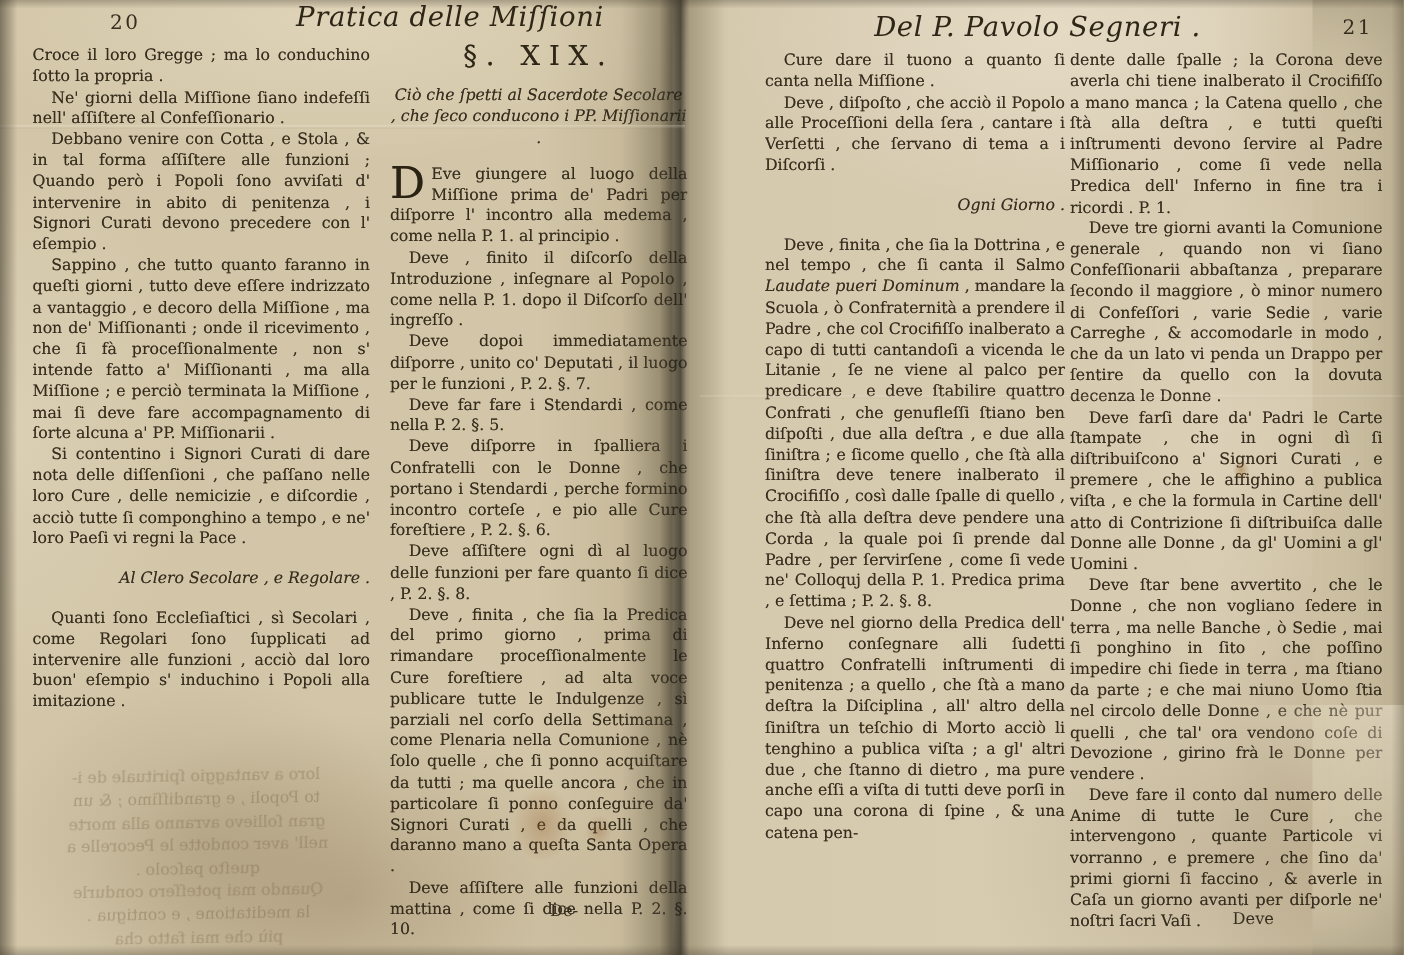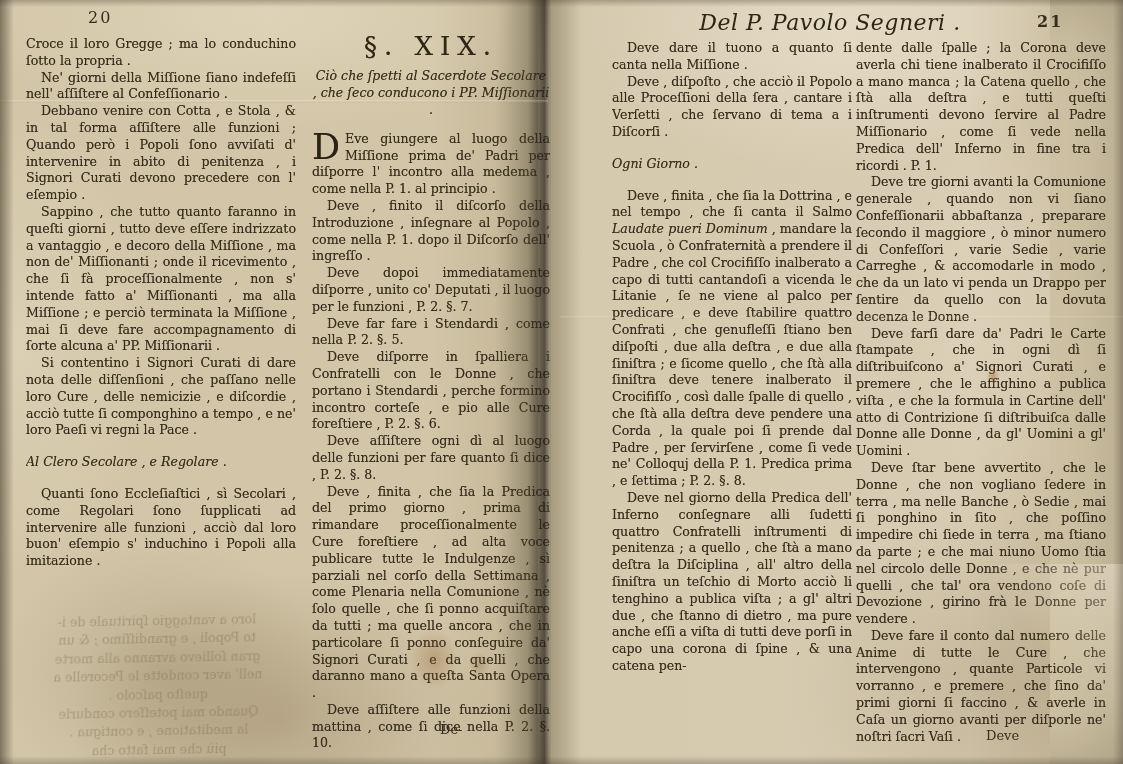--- a/index.html
+++ b/index.html
@@ -54,52 +54,53 @@
     background:radial-gradient(rgba(140,88,42,.30), rgba(140,88,42,0) 70%);}
   .stain-c{position:absolute;left:986px;top:368px;width:14px;height:16px;border-radius:50%;
     background:radial-gradient(rgba(150,100,40,.45), rgba(150,100,40,0) 70%);}
 
   .pagenum{position:absolute;font-size:16px;letter-spacing:2px;}
   .runtitle{position:absolute;font-style:italic;font-size:22px;text-align:center;
     color:#2e2616;letter-spacing:.5px;white-space:nowrap;}
   .pn-left{left:88px;top:8px;}
   .rt-left{left:170px;top:2px;width:380px;}
   .rt-right{left:70px;top:10px;width:420px;}
-  .pn-right{left:487px;top:12px;font-weight:bold;}
+  .pn-right{left:524px;top:12px;}
 
   .col{position:absolute;text-align:justify;font-size:12.6px;line-height:16.8px;
     overflow:hidden;text-shadow:0 0 .4px rgba(54,45,30,.55);}
   .col1{left:26px;top:36px;width:270px;height:578px;}
   .col2{left:312px;top:34px;width:238px;height:716px;}
   .col3{left:62px;top:40px;width:240px;height:714px;}
   .col4{left:306px;top:40px;width:250px;height:714px;}
 
   .para{margin:0;text-indent:15px;}
   .noindent{text-indent:0;}
-  .center-italic{font-style:italic;text-align:left;margin:15px 0;text-indent:0;}
-  .section-number{text-align:center;font-size:26px;letter-spacing:7px;margin:4px 0 12px;color:#2e2616;}
+  .center-italic{font-style:italic;text-align:right;margin:15px 0;text-indent:0;}
+  .section-number{text-align:center;font-size:22px;letter-spacing:7px;margin:4px 0 12px;color:#2e2616;}
   .section-subtitle{font-style:italic;text-align:center;font-size:12.6px;line-height:17px;
     margin:0 0 13px;text-indent:0;}
   .dropcap{float:left;font-size:35px;line-height:27px;padding:3px 5px 0 0;color:#2a2212;}
   .catchword{position:absolute;font-size:13px;}
   .cw-left{left:440px;top:722px;}
   .cw-right{left:436px;top:728px;}
 
   .ghost{position:absolute;left:24px;top:612px;width:268px;
     transform:scaleX(-1) rotate(1deg);opacity:.42;color:#7b6a4c;
     filter:blur(.6px);font-size:12.6px;line-height:18.4px;text-align:center;}
   .ghost p{margin:0;}
 </style>
 </head>
 <body>
 
 <div class="scan">
 
   <div class="page page-left">
     <span class="pagenum pn-left">20</span>
+    <span class="runtitle rt-left">Pratica delle Miſſioni</span>
     <div class="col col1">
         <p class="para noindent">Croce il loro Gregge ; ma lo conduchino ſotto la propria .</p>
         <p class="para">Ne' giorni della Miſſione ſiano indefeſſi nell' aſſiſtere al Confeſſionario .</p>
         <p class="para">Debbano venire con Cotta , e Stola , &amp; in tal forma aſſiſtere alle funzioni ; Quando però i Popoli ſono avviſati d' intervenire in abito di penitenza , i Signori Curati devono precedere con l' eſempio .</p>
         <p class="para">Sappino , che tutto quanto faranno in queſti giorni , tutto deve eſſere indrizzato a vantaggio , e decoro della Miſſione , ma non de' Miſſionanti ; onde il ricevimento , che ſi fà proceſſionalmente , non s' intende fatto a' Miſſionanti , ma alla Miſſione ; e perciò terminata la Miſſione , mai ſi deve fare accompagnamento di ſorte alcuna a' PP. Miſſionarii .</p>
         <p class="para">Si contentino i Signori Curati di dare nota delle diſſenſioni , che paſſano nelle loro Cure , delle nemicizie , e diſcordie , acciò tutte ſi componghino a tempo , e ne' loro Paeſi vi regni la Pace .</p>
         <p class="center-italic">Al Clero Secolare , e Regolare .</p>
         <p class="para">Quanti ſono Eccleſiaſtici , sì Secolari , come Regolari ſono ſupplicati ad intervenire alle funzioni , acciò dal loro buon' eſempio s' induchino i Popoli alla imitazione .</p>
       </div>
     <div class="col col2">
@@ -124,21 +125,21 @@
         <p>la meditatione , e contigua .</p>
         <p>più che mai fatto cha</p>
       </div>
     <span class="catchword cw-left">De-</span>
   </div>
 
   <div class="page page-right">
     <span class="runtitle rt-right">Del P. Pavolo Segneri .</span>
     <span class="pagenum pn-right">21</span>
     <div class="col col3">
-        <p class="para">Deve dare il tuono a quanto ſi canta nella Miſſione .</p>
+        <p class="para">Cure dare il tuono a quanto ſi canta nella Miſſione .</p>
         <p class="para">Deve , diſpoſto , che acciò il Popolo alle Proceſſioni della ſera , cantare i Verſetti , che ſervano di tema a i Diſcorſi .</p>
         <p class="center-italic">Ogni Giorno .</p>
         <p class="para">Deve , finita , che ſia la Dottrina , e nel tempo , che ſi canta il Salmo <i>Laudate pueri Dominum</i> , mandare la Scuola , ò Confraternità a prendere il Padre , che col Crocifiſſo inalberato a capo di tutti cantandoſi a vicenda le Litanie , ſe ne viene al palco per predicare , e deve ſtabilire quattro Confrati , che genufleſſi ſtiano ben diſpoſti , due alla deſtra , e due alla ſiniſtra ; e ſicome quello , che ſtà alla ſiniſtra deve tenere inalberato il Crocifiſſo , così dalle ſpalle di quello , che ſtà alla deſtra deve pendere una Corda , la quale poi ſi prende dal Padre , per ſervirſene , come ſi vede ne' Colloquj della P. 1. Predica prima , e ſettima ; P. 2. §. 8.</p>
         <p class="para">Deve nel giorno della Predica dell' Inferno conſegnare alli ſudetti quattro Confratelli inſtrumenti di penitenza ; a quello , che ſtà a mano deſtra la Diſciplina , all' altro della ſiniſtra un teſchio di Morto acciò li tenghino a publica viſta ; a gl' altri due , che ſtanno di dietro , ma pure anche eſſi a viſta di tutti deve porſi in capo una corona di ſpine , &amp; una catena pen-</p>
       </div>
     <div class="col col4">
         <p class="para noindent">dente dalle ſpalle ; la Corona deve averla chi tiene inalberato il Crocifiſſo a mano manca ; la Catena quello , che ſtà alla deſtra , e tutti queſti inſtrumenti devono ſervire al Padre Miſſionario , come ſi vede nella Predica dell' Inferno in fine tra i ricordi . P. 1.</p>
         <p class="para">Deve tre giorni avanti la Comunione generale , quando non vi ſiano Confeſſionarii abbaſtanza , preparare ſecondo il maggiore , ò minor numero di Confeſſori , varie Sedie , varie Carreghe , &amp; accomodarle in modo , che da un lato vi penda un Drappo per ſentire da quello con la dovuta decenza le Donne .</p>
         <p class="para">Deve farſi dare da' Padri le Carte ſtampate , che in ogni dì ſi diſtribuiſcono a' Signori Curati , e premere , che le affighino a publica viſta , e che la formula in Cartine dell' atto di Contrizione ſi diſtribuiſca dalle Donne alle Donne , da gl' Uomini a gl' Uomini .</p>
         <p class="para">Deve ſtar bene avvertito , che le Donne , che non vogliano ſedere in terra , ma nelle Banche , ò Sedie , mai ſi ponghino in ſito , che poſſino impedire chi ſiede in terra , ma ſtiano da parte ; e che mai niuno Uomo ſtia nel circolo delle Donne , e che nè pur quelli , che tal' ora vendono coſe di Devozione , girino frà le Donne per vendere .</p>

